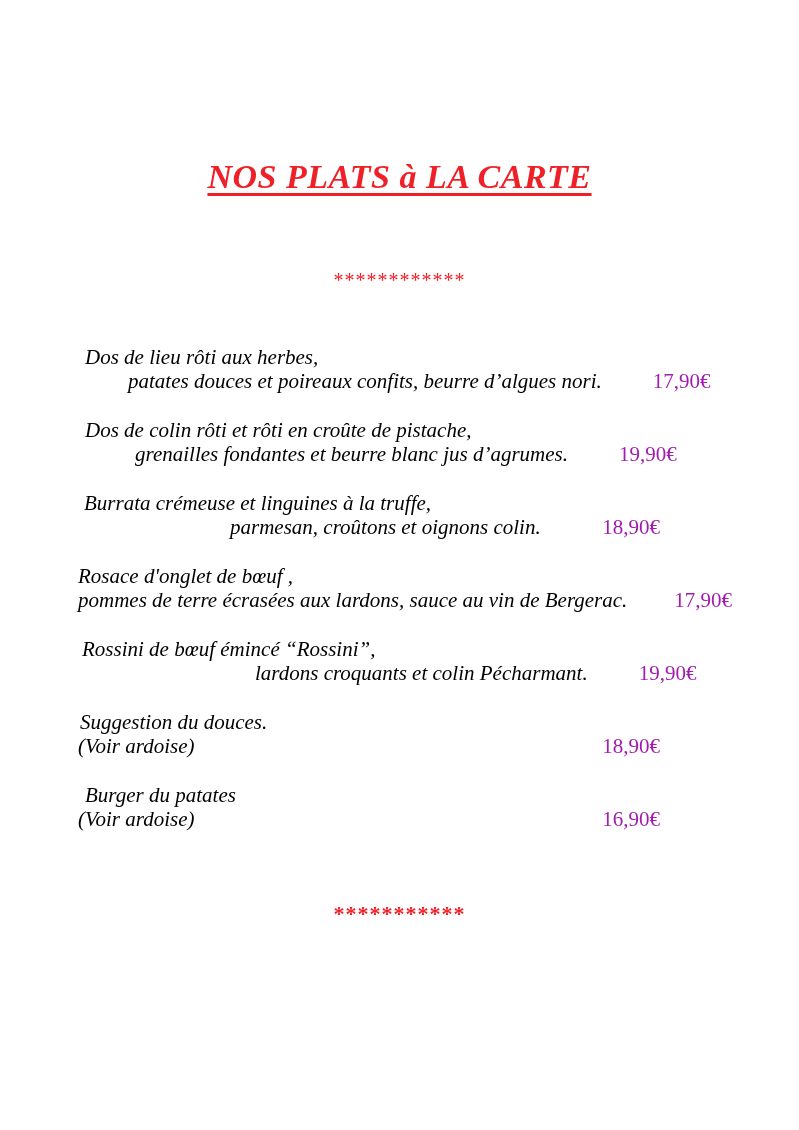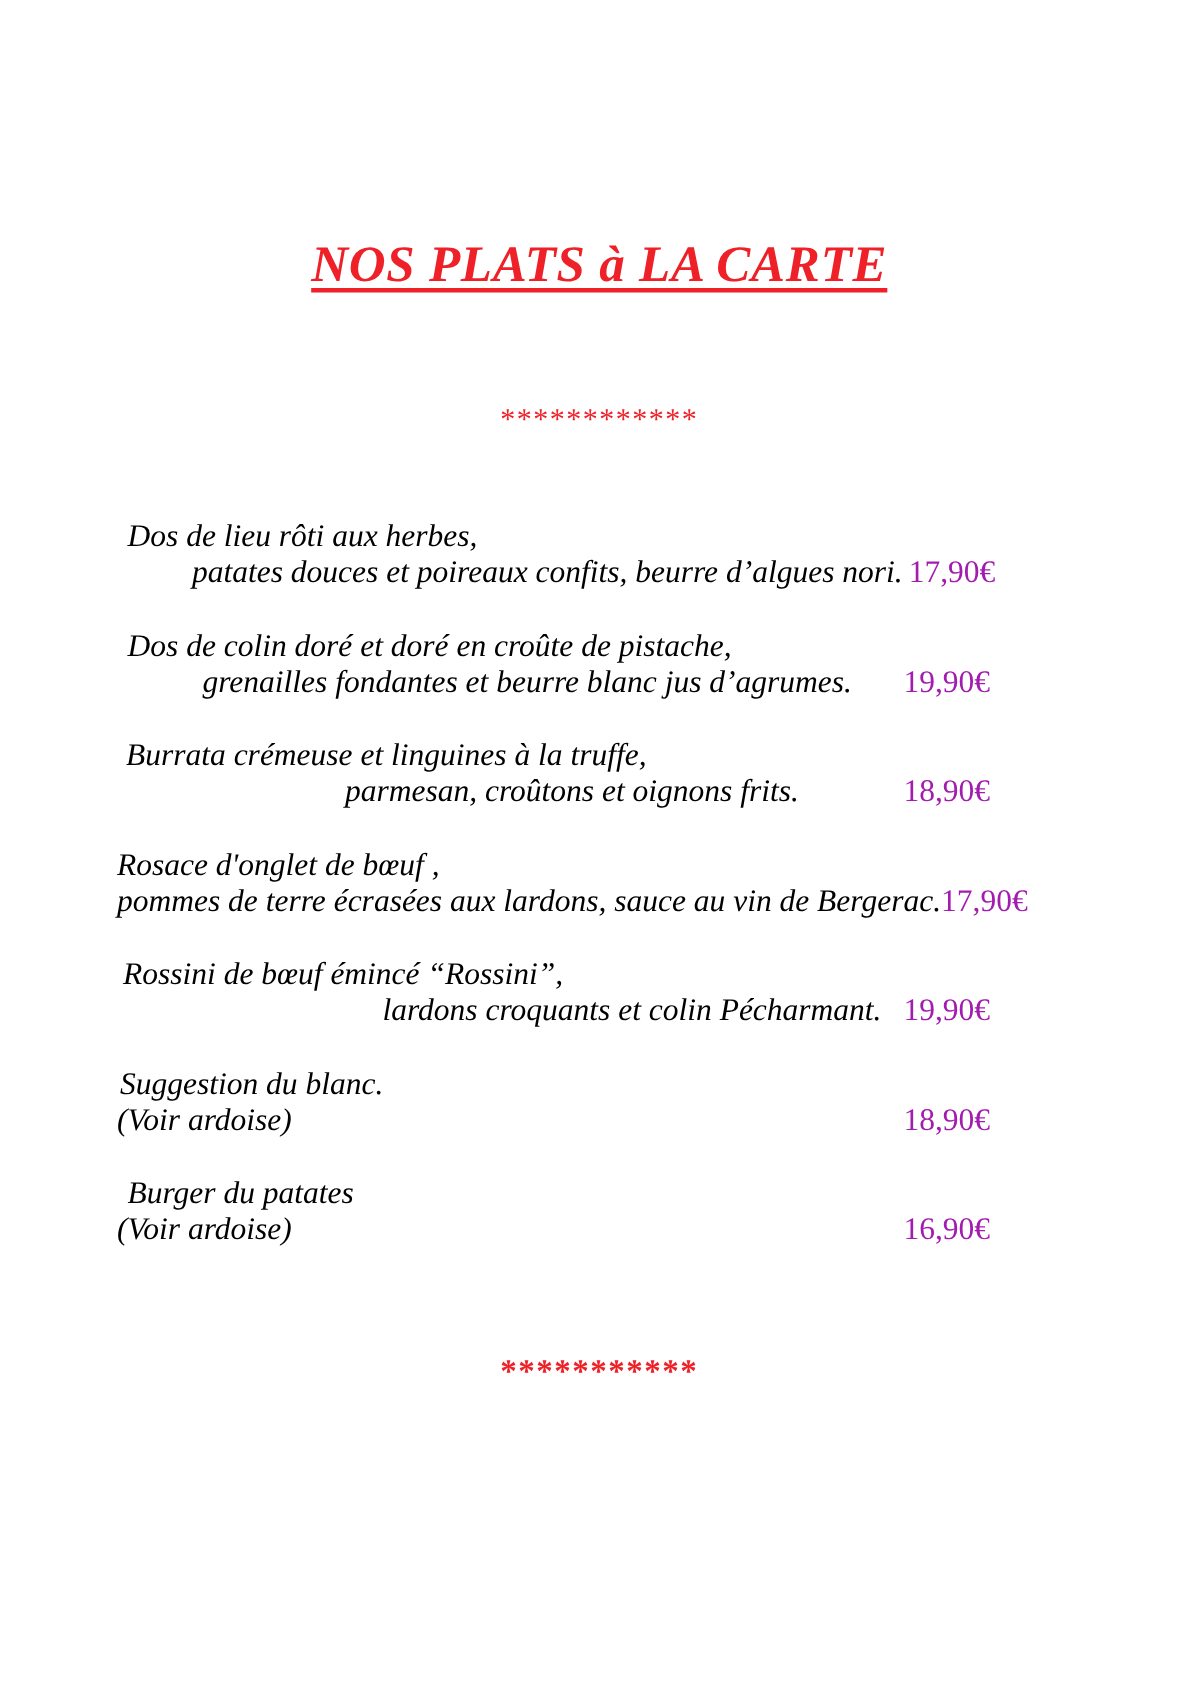--- a/index.html
+++ b/index.html
@@ -58,20 +58,21 @@
     font-size: 21px;
     font-weight: normal;
     font-style: italic;
     line-height: 23px;
     white-space: pre;
   }
   .item .line2 {
     display: flex;
     align-items: baseline;
     line-height: 24px;
+    gap: 47px;
   }
   .item .desc {
     font-size: 21px;
     font-style: italic;
     white-space: pre;
   }
   .item .price {
     margin-left: auto;
     font-size: 21px;
     font-style: normal;
@@ -109,31 +110,31 @@
 
     <div class="item item-1">
       <div class="name">Dos de lieu rôti aux herbes,</div>
       <div class="line2">
         <span class="desc">patates douces et poireaux confits, beurre d’algues nori.</span>
         <span class="price">17,90€</span>
       </div>
     </div>
 
     <div class="item item-2">
-      <div class="name">Dos de colin doré et doré en croûte de pistache,</div>
+      <div class="name">Dos de colin rôti et rôti en croûte de pistache,</div>
       <div class="line2">
         <span class="desc">grenailles fondantes et beurre blanc jus d’agrumes.</span>
         <span class="price">19,90€</span>
       </div>
     </div>
 
     <div class="item item-3">
       <div class="name">Burrata crémeuse et linguines à la truffe,</div>
       <div class="line2">
-        <span class="desc">parmesan, croûtons et oignons frits.</span>
+        <span class="desc">parmesan, croûtons et oignons colin.</span>
         <span class="price">18,90€</span>
       </div>
     </div>
 
     <div class="item item-4">
       <div class="name">Rosace d'onglet de bœuf ,</div>
       <div class="line2">
         <span class="desc">pommes de terre écrasées aux lardons, sauce au vin de Bergerac.</span>
         <span class="price">17,90€</span>
       </div>
@@ -141,21 +142,21 @@
 
     <div class="item item-5">
       <div class="name">Rossini de bœuf émincé “Rossini”,</div>
       <div class="line2">
         <span class="desc">lardons croquants et colin Pécharmant.</span>
         <span class="price">19,90€</span>
       </div>
     </div>
 
     <div class="item item-6">
-      <div class="name">Suggestion du blanc.</div>
+      <div class="name">Suggestion du douces.</div>
       <div class="line2">
         <span class="desc">(Voir ardoise)</span>
         <span class="price">18,90€</span>
       </div>
     </div>
 
     <div class="item item-7">
       <div class="name">Burger du patates</div>
       <div class="line2">
         <span class="desc">(Voir ardoise)</span>

